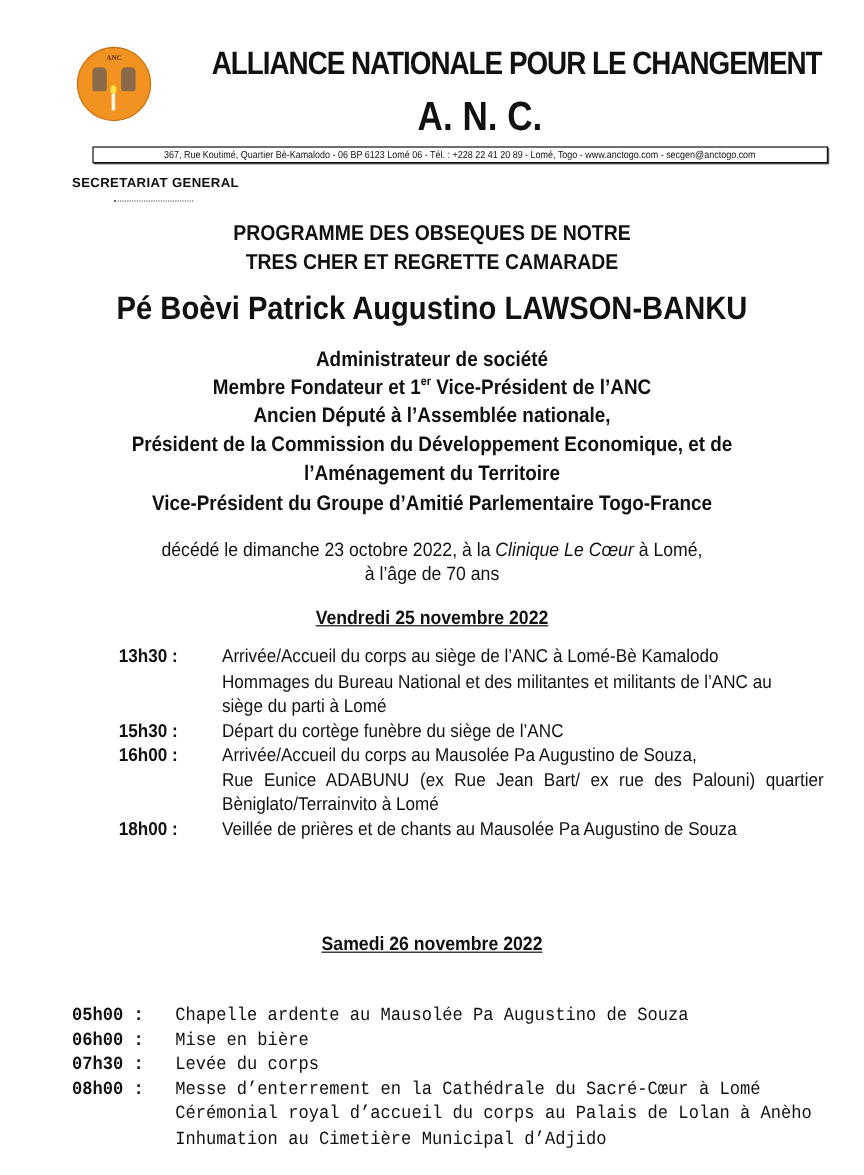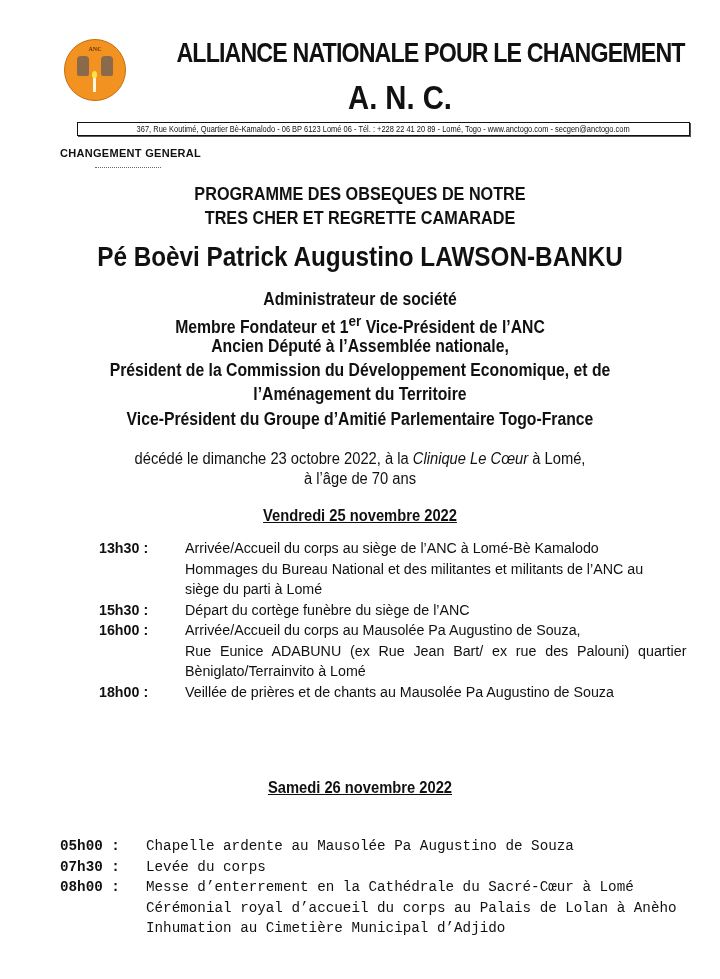--- a/index.html
+++ b/index.html
@@ -13,21 +13,21 @@
   .org-name { position:absolute; left:140px; top:38px; width:520px; text-align:center; font-family:"Liberation Sans", sans-serif; font-weight:bold; font-size:27px; letter-spacing:-1px; transform:scaleX(0.86); transform-origin:center; white-space:nowrap; }
   .org-abbr { position:absolute; left:140px; top:78px; width:520px; text-align:center; font-weight:bold; font-size:34px; transform:scaleX(0.86); white-space:nowrap; }
   .address-box { position:absolute; left:51px; top:122px; width:611px; height:12px; border:1px solid #111; border-top-width:1px; box-shadow:1px 1px 0 #555; font-size:8.5px; line-height:12px; text-align:center; white-space:nowrap; overflow:hidden;margin-left:26px; }
   .address-box span { display:inline-block; transform:scaleX(0.88); transform-origin:center; }
   .secgen { position:absolute; left:60px; top:147px; font-weight:bold; font-size:11px; letter-spacing:0.3px; }
   .secgen-rule { position:absolute; left:95px; top:167px; width:66px; border-top:1px dotted #666; }
   .center { position:absolute; left:0; width:720px; text-align:center; }
   .title-line { font-weight:bold; font-size:18px; transform:scaleX(0.9); }
   .name { font-weight:bold; font-size:27px; transform:scaleX(0.9); white-space:nowrap; }
   .role { font-weight:bold; font-size:17.5px; transform:scaleX(0.9); white-space:nowrap; }
-  .role sup { font-size:15px; }
+  .role sup { font-size:10px; }
   .death { font-size:16px; transform:scaleX(0.92); white-space:nowrap; }
   .day-heading { font-weight:bold; font-size:16px; text-decoration:underline; transform:scaleX(0.92); }
   .sched { position:absolute; left:60px; width:600px; }
   .row { position:relative; font-size:15.5px; line-height:20.5px; }
   .row .time { position:absolute; left:0; top:0; font-weight:bold; width:80px; transform:scaleX(0.92); transform-origin:left; }
   .row .desc { margin-left:86px; transform:scaleX(0.92); transform-origin:left; white-space:nowrap; }
   .row .desc.justify { white-space:normal; width:545px; text-align:justify; text-align-last:justify; }
 </style>
 </head>
 <body>
@@ -35,21 +35,21 @@
 <div class="logo">
   <div class="anc">ANC</div>
   <div class="fig l"></div>
   <div class="fig r"></div>
   <div class="flame"></div>
   <div class="candle"></div>
 </div>
 <div class="org-name">ALLIANCE NATIONALE POUR LE CHANGEMENT</div>
 <div class="org-abbr">A. N. C.</div>
 <div class="address-box"><span>367, Rue Koutimé, Quartier Bè-Kamalodo -   06 BP 6123  Lomé 06 -  Tél. : +228 22 41 20 89 -  Lomé, Togo -  www.anctogo.com - secgen@anctogo.com</span></div>
-<div class="secgen">CHANGEMENT GENERAL</div>
+<div class="secgen">SECRETARIAT GENERAL</div>
 <div class="secgen-rule"></div>
 
 <div class="center title-line" style="top:184px;">PROGRAMME DES OBSEQUES DE NOTRE</div>
 <div class="center title-line" style="top:208px;">TRES CHER ET REGRETTE CAMARADE</div>
 <div class="center name" style="top:242px;">Pé Boèvi Patrick Augustino LAWSON-BANKU</div>
 
 <div class="center role" style="top:289px;">Administrateur de société</div>
 <div class="center role" style="top:312px;"><span>Membre Fondateur et 1</span><sup>er</sup><span> Vice-Président de l’ANC</span></div>
 <div class="center role" style="top:336px;">Ancien Député à l’Assemblée nationale,</div>
 <div class="center role" style="top:360px;">Président de la Commission du Développement Economique, et de</div>
@@ -83,20 +83,24 @@
   </div>
 </div>
 
 <div class="center day-heading" style="top:779px;">Samedi 26 novembre 2022</div>
 <div class="sched" style="top:836px;font-family:Liberation Mono, monospace;">
   <div class="row">
     <div class="time">05h00 :</div>
     <div class="desc">Chapelle ardente au Mausolée Pa Augustino de Souza</div>
   </div>
   <div class="row">
+    <div class="time">06h00 :</div>
+    <div class="desc">Mise en bière</div>
+  </div>
+  <div class="row">
     <div class="time">07h30 :</div>
     <div class="desc">Levée du corps</div>
   </div>
   <div class="row">
     <div class="time">08h00 :</div>
     <div class="desc">Messe d’enterrement en la Cathédrale du Sacré-Cœur à Lomé</div>
     <div class="desc">Cérémonial royal d’accueil du corps au Palais de Lolan à Anèho</div>
     <div class="desc">Inhumation au Cimetière Municipal d’Adjido</div>
   </div>
 </div>

